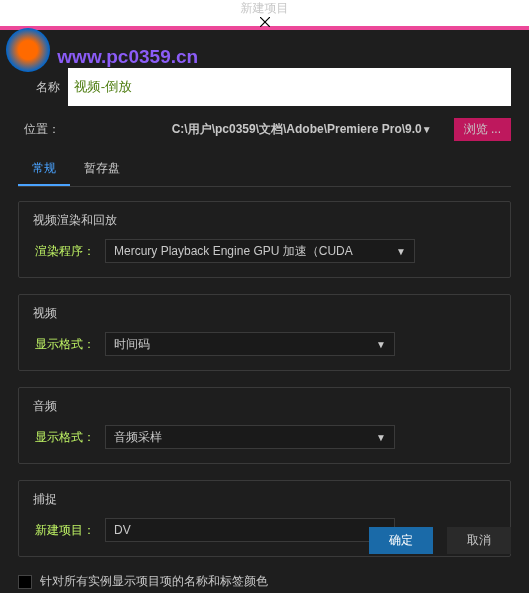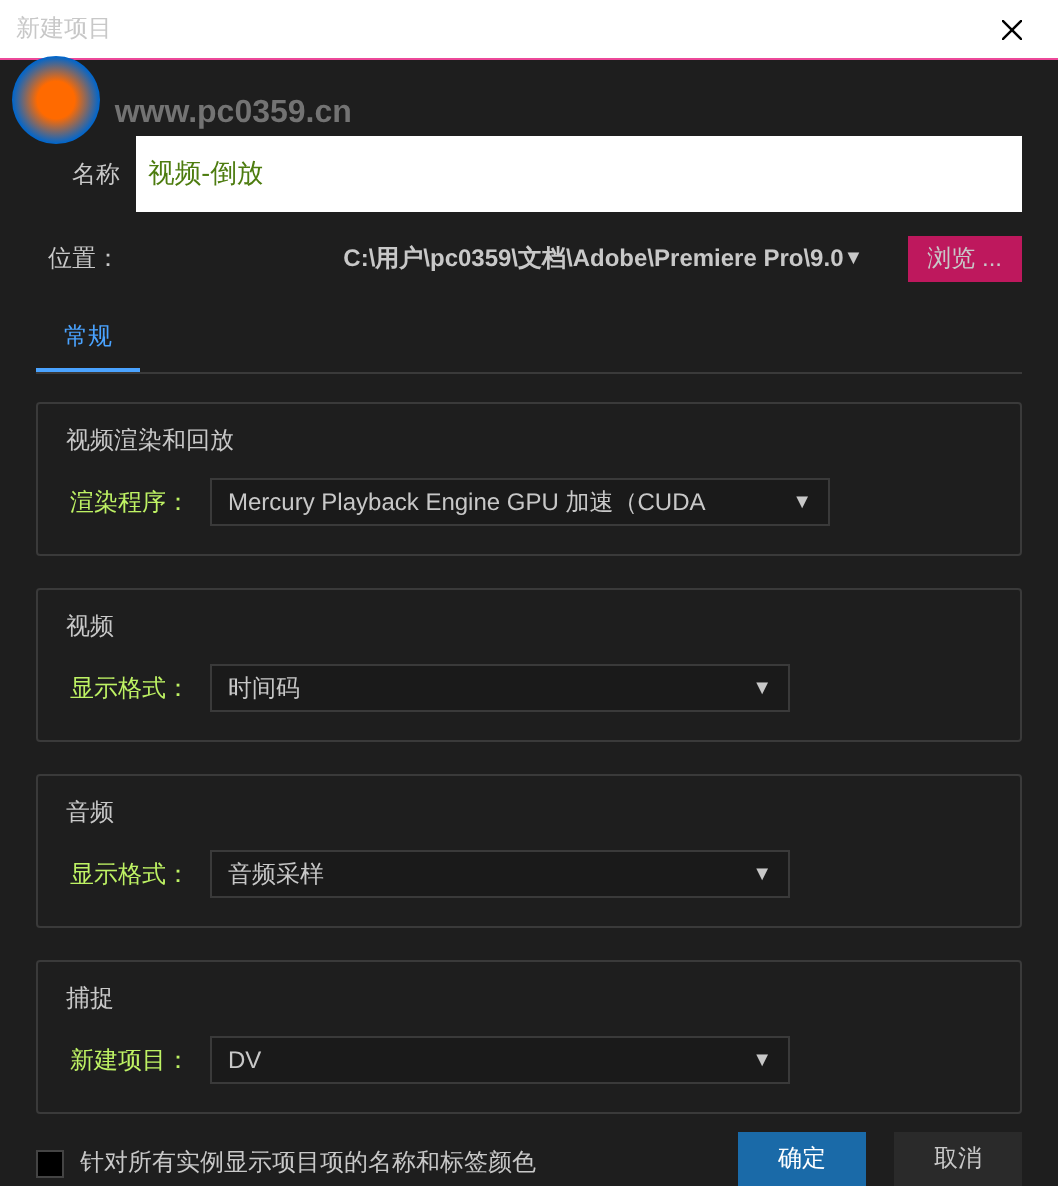--- a/index.html
+++ b/index.html
@@ -1,42 +1,42 @@
 <!DOCTYPE html>
 <html><head>
 <meta charset="utf-8">
 <style>
 * { box-sizing: border-box; margin: 0; padding: 0; }
 body { width: 529px; height: 593px; background: #1e1e1e; font-family: "Microsoft YaHei", sans-serif; font-size: 12px; color: #c8c8c8; overflow: hidden; }
-.titlebar { height: 30px; background: #fff; border-bottom: 1px solid #ec4899; display: flex; align-items: center; justify-content: space-between; padding: 0 8px; }
+.titlebar { height: 30px; background: #fff; border-bottom: 4px solid #ec4899; display: flex; align-items: center; justify-content: space-between; padding: 0 8px; flex-direction: column; }
 .close-btn { width: 30px; height: 20px; display: flex; align-items: center; justify-content: center; color: #000; font-size: 14px; cursor: pointer; }
 .watermark { position: absolute; top: 28px; left: 6px; z-index: 10; pointer-events: none; }
 .wm-logo { width: 44px; height: 44px; border-radius: 50%; background: radial-gradient(circle, #ff6a00 30%, #0066cc 70%); display: inline-block; vertical-align: middle; }
 .wm-text { display: inline-block; vertical-align: middle; margin-left: 4px; }
 .wm-main { font-size: 22px; font-weight: bold; font-style: italic; color: #4a90d9; text-shadow: 1px 1px 2px #000; }
-.wm-url { font-size: 16px; color: #737373; font-weight: bold; }
+.wm-url { font-size: 19px; color: #8b5cf6; font-weight: bold; }
 .content { padding: 18px 18px 0 18px; position: relative; }
 .field-row { display: flex; align-items: center; margin-bottom: 12px; }
 .field-label { width: 42px; text-align: right; margin-right: 8px; color: #c8c8c8; }
 .name-input { flex: 1; background: #fff; color: #4d7c0f; height: 38px; padding: 2px 6px; border: none; }
 .loc-value { flex: 1; color: #c8c8c8; display: flex; align-items: center; justify-content: flex-end; padding-right: 10px; font-weight: bold; }
 .browse-btn { margin-left: 12px; padding: 3px 10px; background: #be185d; color: #c8c8c8; cursor: pointer; }
 .tabs { display: flex; border-bottom: 1px solid #3a3a3a; margin-bottom: 14px; }
 .tab { padding: 7px 14px; color: #c8c8c8; cursor: pointer; border-bottom: 2px solid transparent; }
 .tab.active { color: #4aa3ff; border-bottom: 2px solid #4aa3ff; }
 .group { border: 1px solid #3a3a3a; border-radius: 2px; margin-bottom: 16px; padding: 10px 14px 14px 14px; }
 .group-title { color: #c8c8c8; margin-bottom: 10px; }
 .group-row { display: flex; align-items: center; }
 .group-label { width: 62px; text-align: right; margin-right: 10px; color: #bef264; }
 .select { flex: 1; max-width: 290px; height: 24px; background: #1a1a1a; border: 1px solid #3a3a3a; display: flex; align-items: center; justify-content: space-between; padding: 0 8px; cursor: pointer; }
 .select-wide { max-width: 310px; }
 .caret { font-size: 10px; color: #c8c8c8; }
 .checkbox-row { display: flex; align-items: center; margin-top: 8px; margin-bottom: 40px; }
 .checkbox { width: 14px; height: 14px; background: #000; border: 1px solid #444; margin-right: 8px; cursor: pointer; }
-.footer { position: absolute; bottom: 0; left: 0; right: 0; height: 48px; display: flex; align-items: flex-end; justify-content: flex-end; padding: 0 18px; }
+.footer { position: absolute; bottom: 18px; left: 0; right: 0; height: 48px; display: flex; align-items: flex-start; justify-content: flex-end; padding: 0 18px; }
 .btn { padding: 5px 20px; margin-left: 14px; cursor: pointer; text-align: center; }
 .btn-primary { background: #1a6aa8; color: #fff; }
 .btn-secondary { background: #2a2a2a; color: #c8c8c8; }
 </style>
 </head>
 <body>
 
 <div class="titlebar">
   <span>新建项目</span>
   <span class="close-btn">
@@ -67,20 +67,21 @@
     <span class="field-label">位置：</span>
     <div class="loc-value">
       <span>C:\用户\pc0359\文档\Adobe\Premiere Pro\9.0</span>
       <span class="caret">▼</span>
     </div>
     <span class="browse-btn">浏览 ...</span>
   </div>
 
   <div class="tabs">
     <div class="tab active">常规</div>
+    <div class="tab">暂存盘</div>
   </div>
 
   <div class="group">
     <div class="group-title">视频渲染和回放</div>
     <div class="group-row">
       <span class="group-label">渲染程序：</span>
       <div class="select select-wide">
         <span>Mercury Playback Engine GPU 加速（CUDA</span>
         <span class="caret">▼</span>
       </div>

